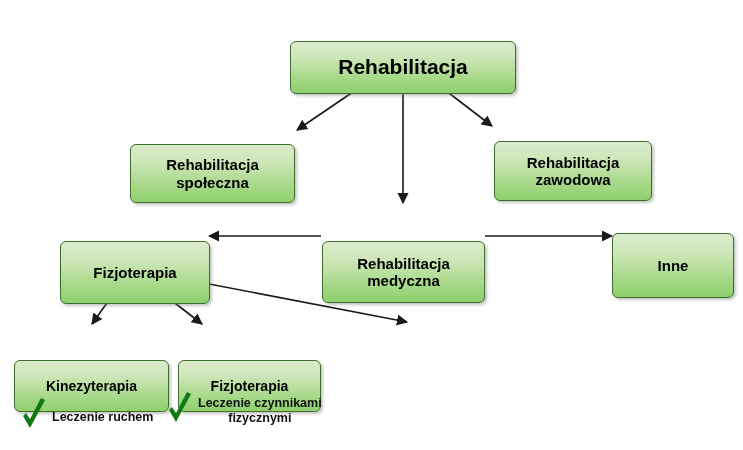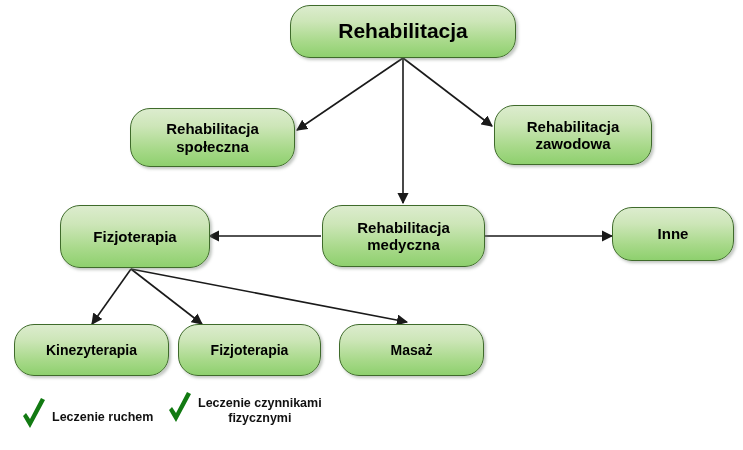--- a/index.html
+++ b/index.html
@@ -24,31 +24,32 @@
     position: absolute;
     left: 0; top: 0;
     width: 743px;
     height: 450px;
     pointer-events: none;
   }
   .node {
     position: absolute;
     box-sizing: border-box;
     border: 1.2px solid #3f6b2b;
-    border-radius: 20px;
+    border-radius: 6px;
     background: linear-gradient(to bottom, #dcecce 0%, #cde6b8 30%, #a8d98a 70%, #8ed06e 100%);
     box-shadow: 2px 2px 3px rgba(120,130,120,0.45);
     display: flex;
     align-items: center;
     justify-content: center;
     text-align: center;
     color: #000000;
     font-weight: bold;
     line-height: 1.15;
     z-index: 2;
+    margin-top: 36px;
   }
   .node span { display: block; }
   .node-root { font-size: 21px; }
   .node-lvl2 { font-size: 15px; }
   .node-lvl3 { font-size: 15px; }
   .node-lvl4 { font-size: 14px; }
 
   .legend-item {
     position: absolute;
     display: flex;
@@ -113,35 +114,32 @@
 
   <div class="node node-lvl2" style="left:322px; top:205px; width:163px; height:62px;">
     <span style="white-space:pre-line;">Rehabilitacja
 medyczna</span>
   </div>
 
   <div class="node node-lvl3" style="left:60px; top:205px; width:150px; height:63px;text-align:right;">
     <span>Fizjoterapia</span>
   </div>
 
-  <div class="node node-lvl3" style="left:612px; top:207px; width:122px; height:54px;">
+  <div class="node node-lvl3" style="left:612px; top:197px; width:122px; height:65px;">
     <span>Inne</span>
   </div>
 
   <div class="node node-lvl4" style="left:14px; top:324px; width:155px; height:52px;">
     <span>Kinezyterapia</span>
   </div>
 
   <div class="node node-lvl4" style="left:178px; top:324px; width:143px; height:52px;">
     <span>Fizjoterapia</span>
   </div>
 
-  <div class="node node-lvl4" style="left:339px; top:324px; width:145px; height:52px;">
-    <span>Masaż</span>
-  </div>
 
   <div class="legend-item" style="left:20px; top:398px;">
     <span class="check-icon">
       <svg width="28" height="34" viewBox="0 0 28 34" xmlns="http://www.w3.org/2000/svg">
         <path d="M3 18 L10 30 L25 2 L21 0 L10 21 L6 15 Z" fill="#127a12"></path>
       </svg>
     </span>
     <span class="legend-label">Leczenie ruchem</span>
   </div>
 

